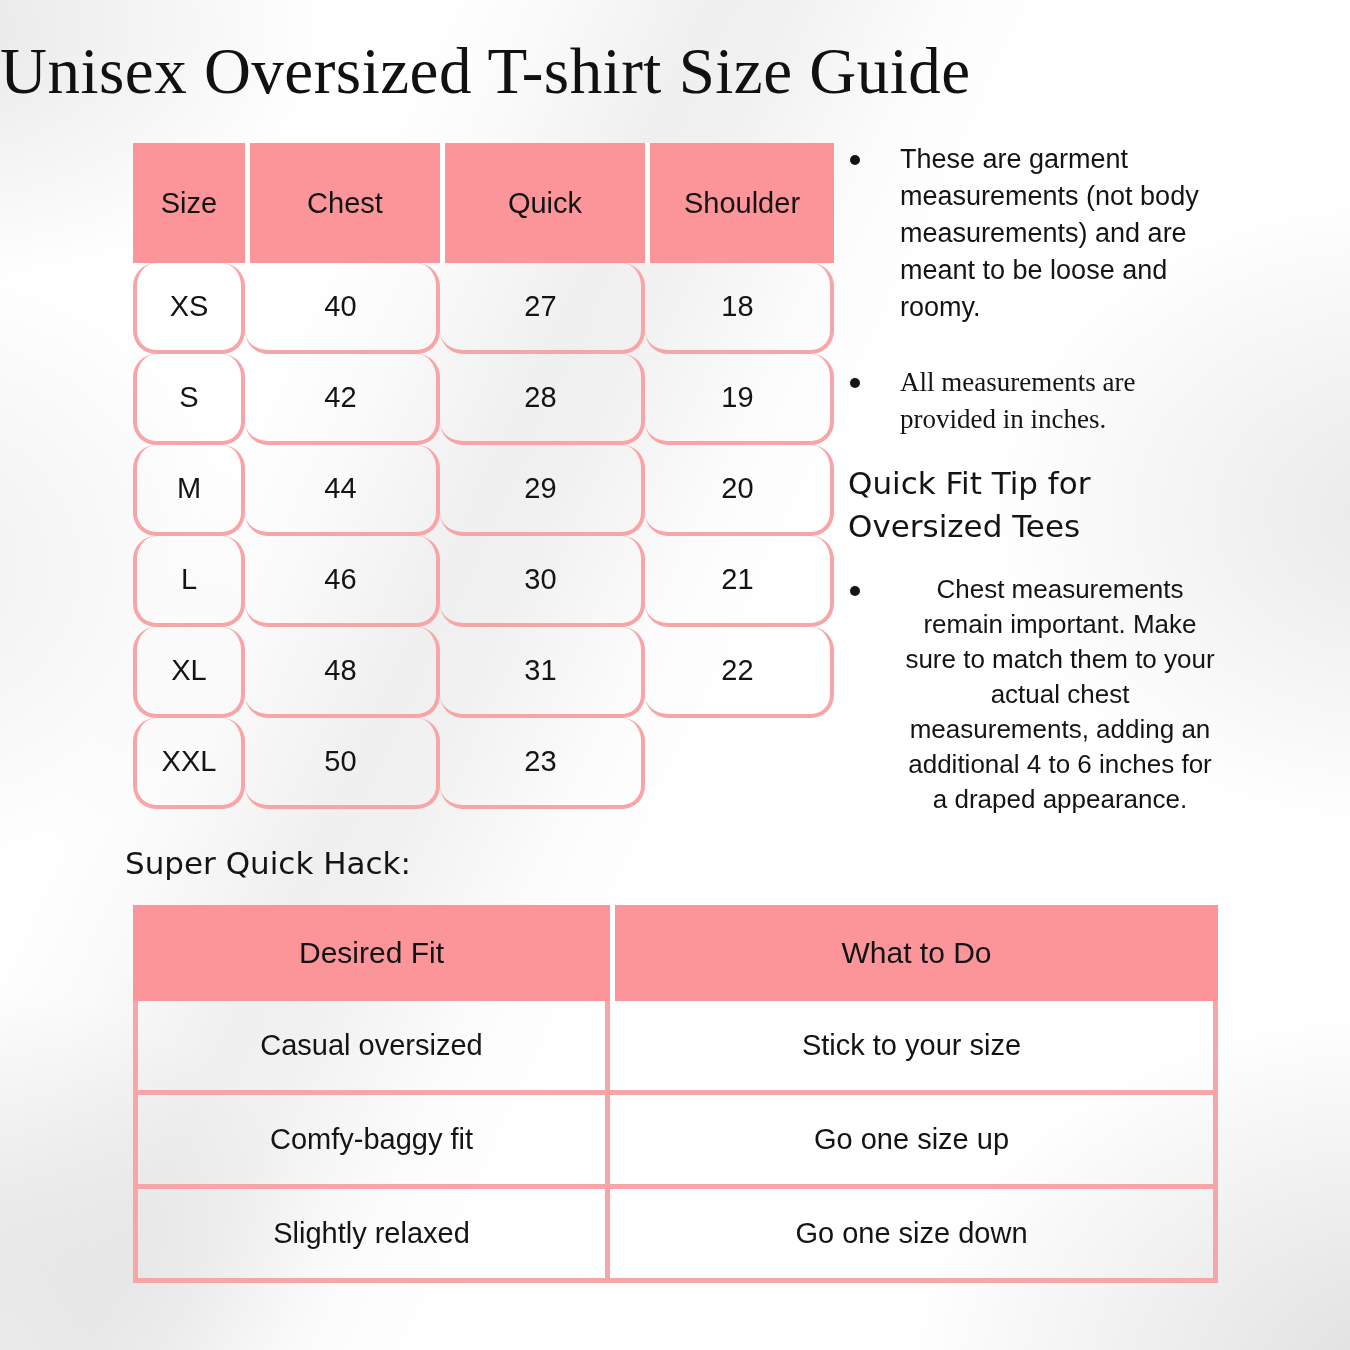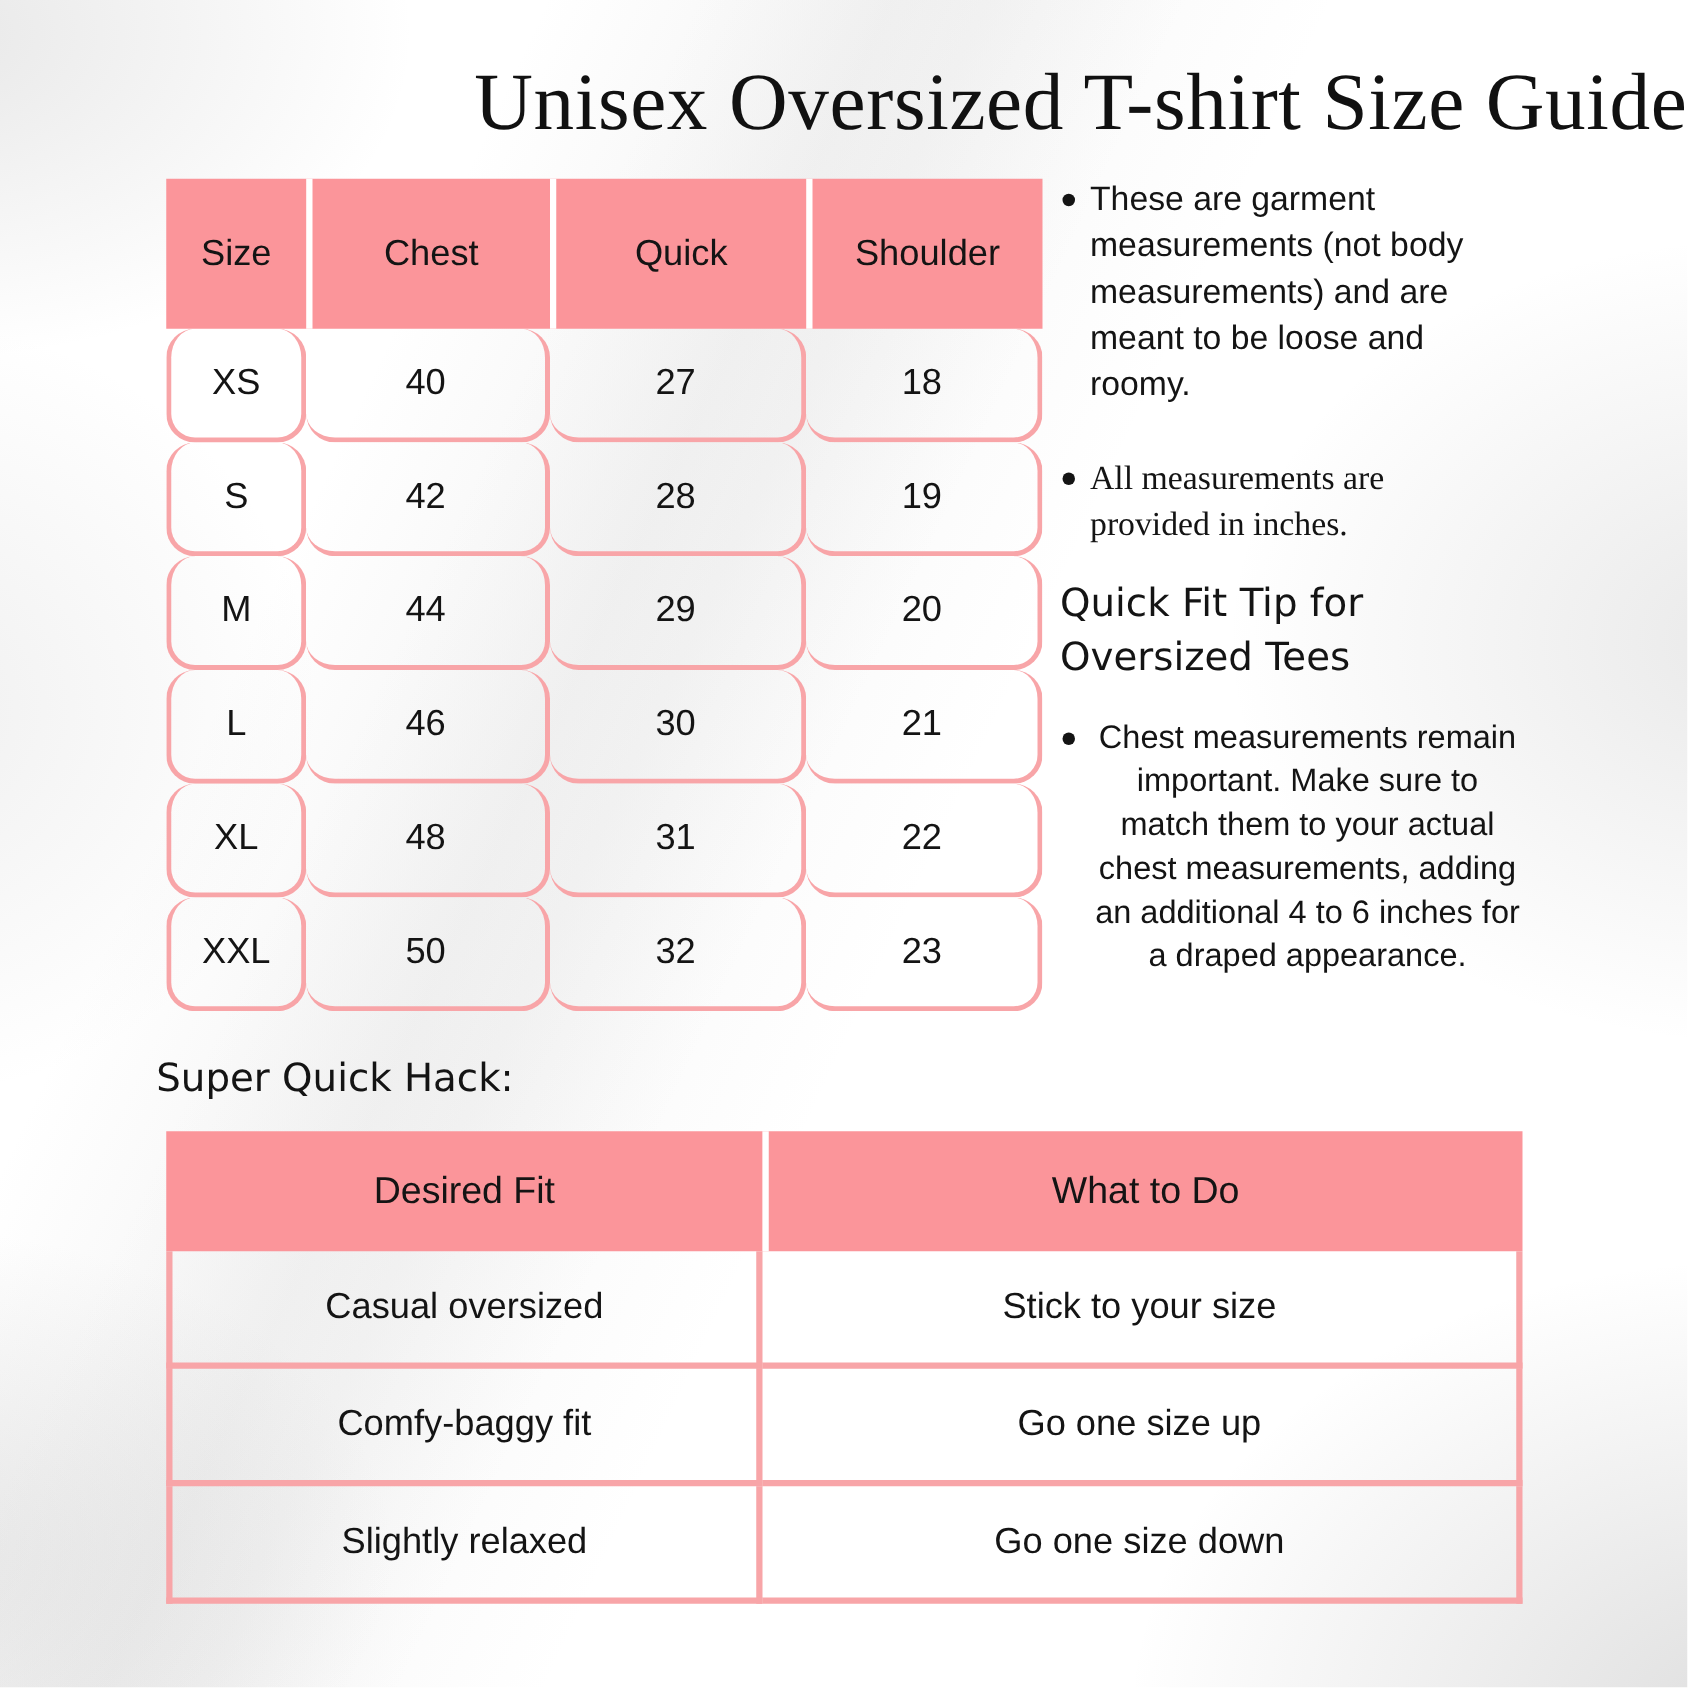--- a/index.html
+++ b/index.html
@@ -13,22 +13,22 @@
       radial-gradient(ellipse 620px 420px at -4% 2%,  rgba(150,150,150,0.22), transparent 62%),
       radial-gradient(ellipse 560px 520px at -6% 42%, rgba(160,160,160,0.16), transparent 60%),
       radial-gradient(ellipse 640px 420px at -6% 92%, rgba(150,150,150,0.20), transparent 62%),
       radial-gradient(ellipse 680px 520px at 104% 38%, rgba(145,145,145,0.20), transparent 62%),
       radial-gradient(ellipse 760px 560px at 104% 102%, rgba(130,130,130,0.26), transparent 66%),
       linear-gradient(295deg, rgba(255,255,255,0) 52%, rgba(175,175,175,0.14) 64%, rgba(255,255,255,0) 78%),
       linear-gradient(115deg, rgba(255,255,255,0) 28%, rgba(185,185,185,0.10) 40%, rgba(255,255,255,0) 54%),
       #ffffff;
   }
   .title {
-    position:absolute; top:45px; left:0; width:100%;
-    margin:0; text-align:right;
+    position:absolute; top:34px; left:0; width:100%;
+    margin:0; text-align:left;
     font-family:"Liberation Serif", serif;
     font-size:65px; font-weight:500; letter-spacing:0.5px; color:#111;
   }
 
   
   .size-table {
     position:absolute; left:133px; top:143px;
     display:grid;
     grid-template-columns:112px 195px 205px 189px;
     grid-template-rows:120px repeat(6, 91px);
@@ -49,21 +49,21 @@
   }
   .st-c.first { border-left:4px solid #f8a5a8; }
 
   
   .notes { position:absolute; left:848px; top:141px; width:372px; }
   .bullet { display:flex; }
   .bullet .dot {
     flex:0 0 10px; width:10px; height:10px; border-radius:50%;
     background:#141414; margin:14px 12px 0 2px;
   }
-  .bullet .btext { font-size:27px; line-height:37px; }
+  .bullet .btext { font-size:27px; line-height:37px;margin-left:28px; }
   .bullet.b1 .btext { width:302px; }
   .bullet.b2 { margin-top:38px;font-family:Liberation Serif, serif; }
   .bullet.b2 .btext { width:310px; }
   .tip-heading {
     margin:24px 0 0 0;
     font-family:"DejaVu Sans", sans-serif;
     font-weight:400; font-size:31px; line-height:43px; width:330px;
   }
   .bullet.b3 { margin-top:24px;text-align:center; }
   .bullet.b3 .btext { font-size:26px; line-height:35px; width:348px; }
@@ -129,21 +129,20 @@
     <div class="st-c">30</div>
     <div class="st-c">21</div>
 
     <div class="st-c first">XL</div>
     <div class="st-c">48</div>
     <div class="st-c">31</div>
     <div class="st-c">22</div>
 
     <div class="st-c first">XXL</div>
     <div class="st-c">50</div>
-    <div class="st-c">32</div>
     <div class="st-c">23</div>
   </div>
 
   <div class="notes">
     <div class="bullet b1">
       <span class="dot"></span>
       <span class="btext">These are garment measurements (not body measurements) and are meant to be loose and roomy.</span>
     </div>
     <div class="bullet b2">
       <span class="dot"></span>

